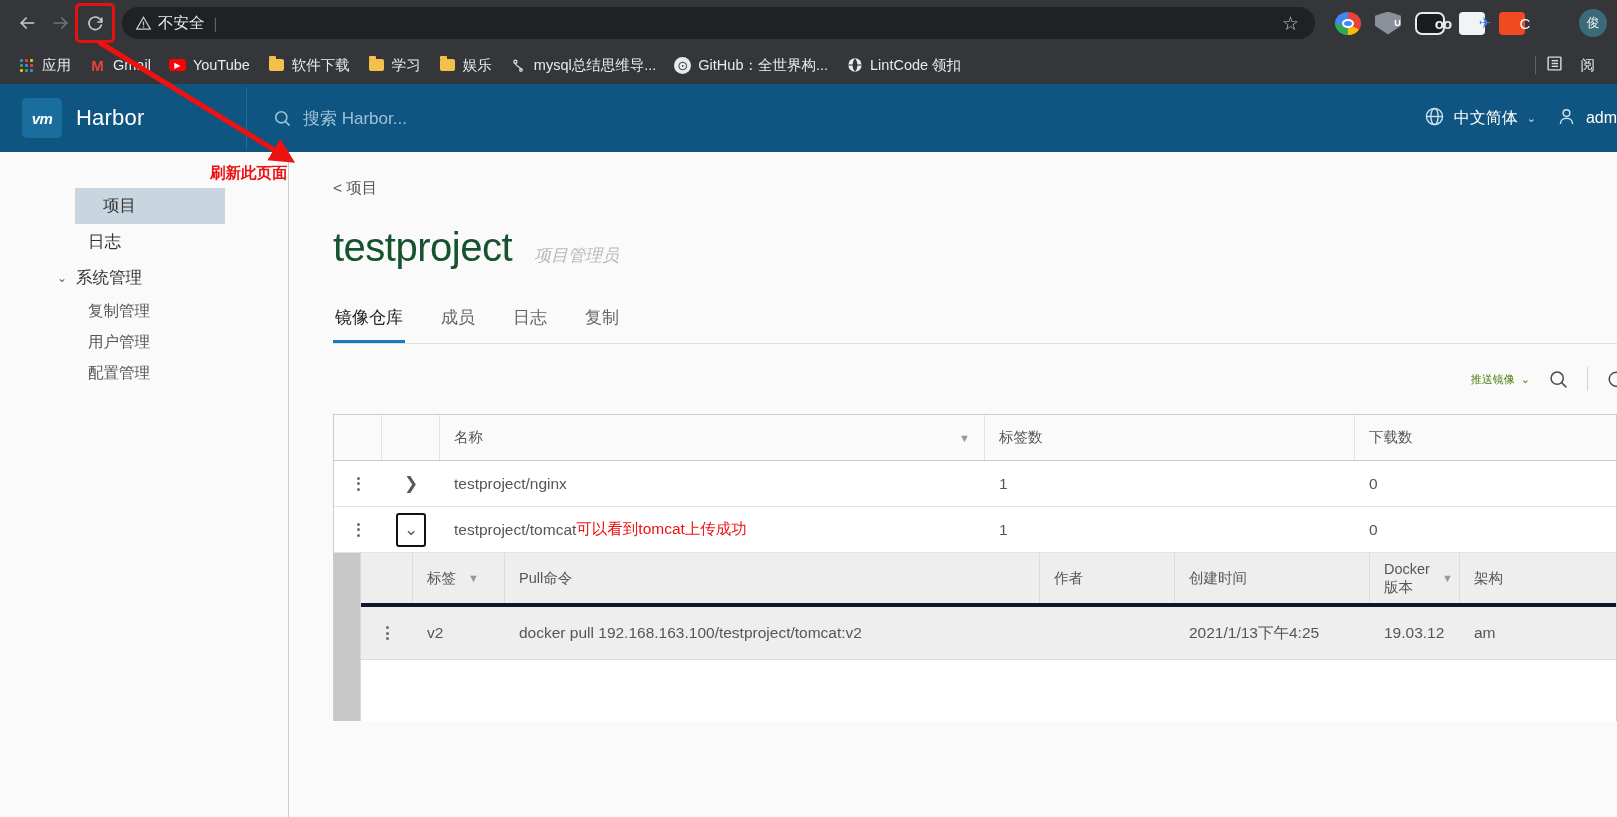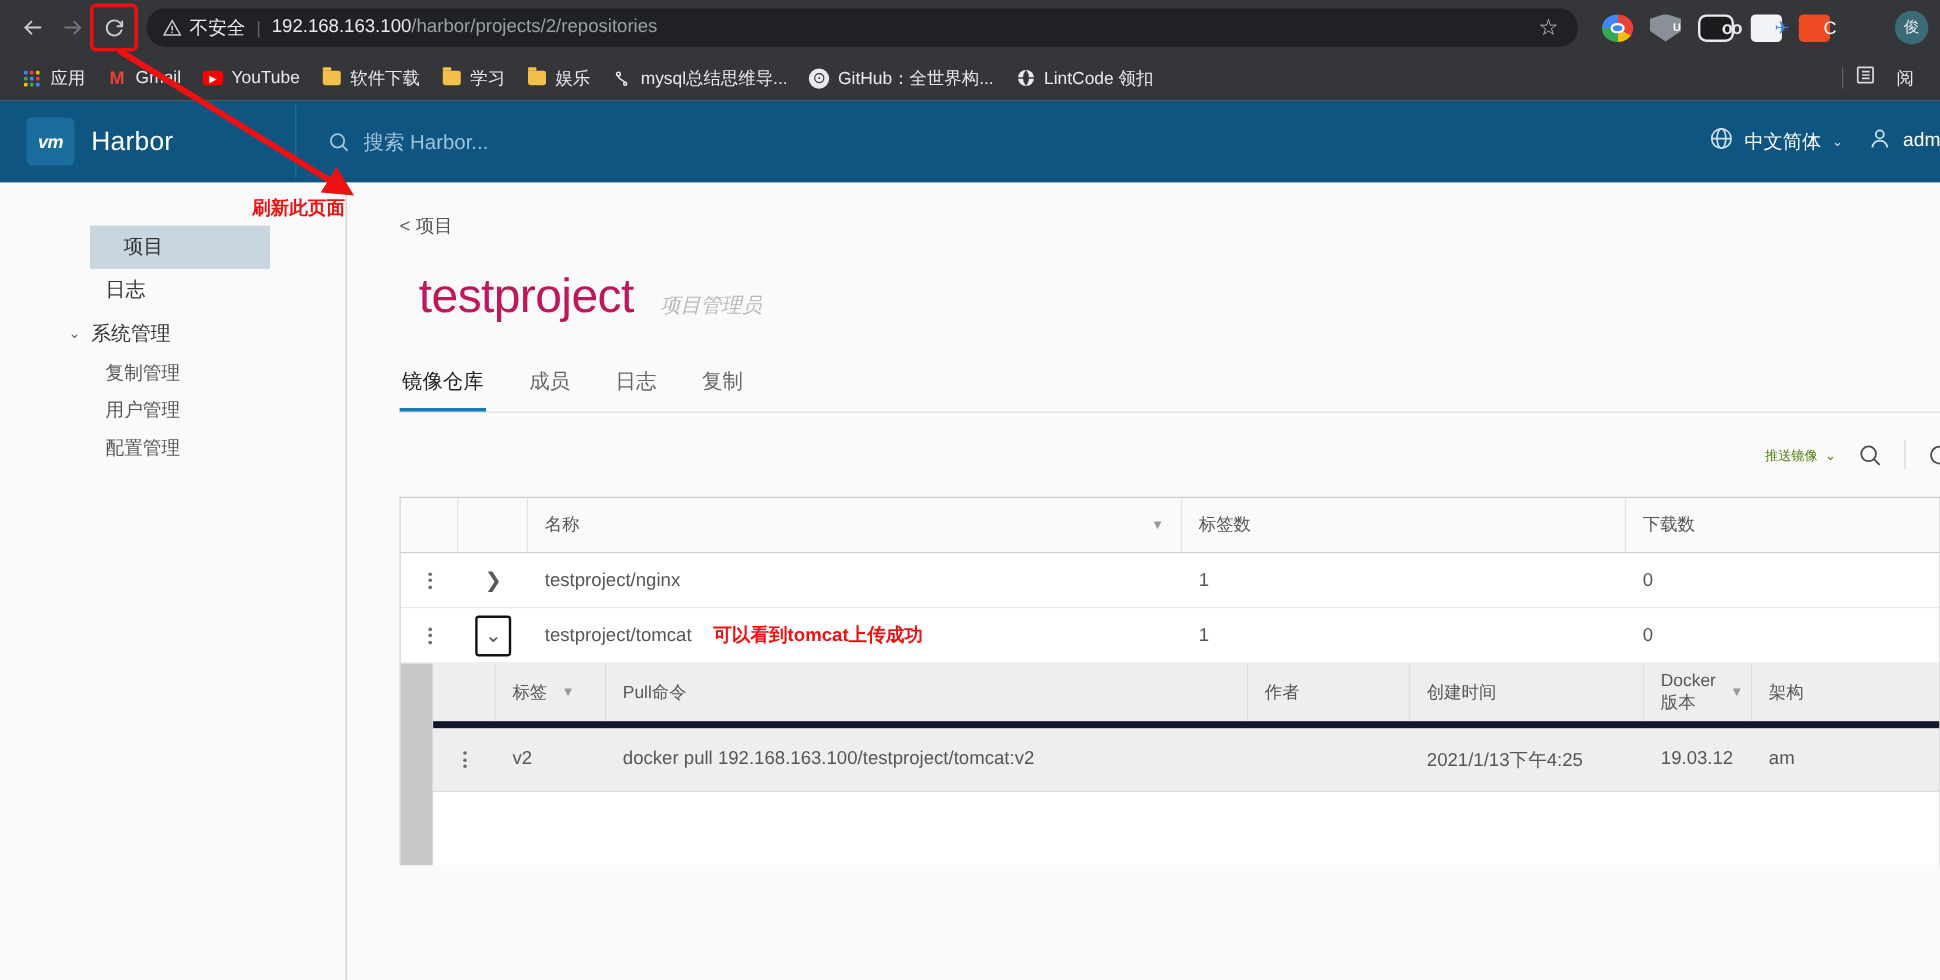--- a/index.html
+++ b/index.html
@@ -106,21 +106,21 @@
   .nav-item.active { background: #c8d6df; margin-left: 75px; margin-right: 63px; }
   .nav-item.top { padding-left: 13px; }
   .nav-group { display: flex; align-items: center; gap: 9px; padding: 7px 0 7px 57px;
                font-size: 16.5px; color: #333; }
   .nav-group .chev { color: #666; font-size: 12px; }
   .nav-sub { font-size: 15.5px; color: #565656; padding: 5px 0 5px 88px; }
 
   .content { flex: 1 1 auto; padding: 26px 0 0 44px; min-width: 0; overflow: hidden; }
   .breadcrumb { font-size: 15.5px; color: #565656; margin-bottom: 26px; }
   .title-row { display: flex; align-items: baseline; gap: 22px; }
-  .proj-title { font-size: 40px; font-weight: 300; color: #be185d; letter-spacing: -0.5px; margin-left: 16px; }
+  .proj-title { font-size: 40px; font-weight: 300; color: #14532d; letter-spacing: -0.5px; }
   .proj-role { font-size: 17px; font-style: italic; color: #b8b8b8; }
   .tabs { display: flex; gap: 34px; margin-top: 30px; border-bottom: 1px solid #e0e0e0; }
   .tab { font-size: 17px; color: #666; padding: 6px 2px 11px; white-space: nowrap; }
   .tab.active { color: #222; border-bottom: 3px solid #1a7cb5; }
 
   .actions-row { display: flex; align-items: center; justify-content: flex-end;
                  gap: 18px; height: 70px; padding-right: 0; }
   .push-link { color: #4d7c0f; font-size: 11px; display: flex; align-items: center; gap: 6px; }
   .act-ico { color: #4a4a4a; font-size: 21px; display: flex; }
   .act-divider { width: 1px; height: 24px; background: #d2d2d2; }
@@ -141,28 +141,28 @@
   .trow { display: flex; height: 46px; border-bottom: 1px solid #e3e3e3; align-items: center;
           font-size: 15.5px; color: #565656; background: #fff; }
   .td { display: flex; align-items: center; padding: 0 14px; height: 100%; }
   .dots-btn { display: flex; flex-direction: column; gap: 2.5px; align-items: center;
               justify-content: center; width: 100%; }
   .dots-btn i { width: 3px; height: 3px; border-radius: 50%; background: #6b6b6b; display: block; }
   .exp-chev { font-size: 17px; color: #5a5a5a; display: flex; align-items: center;
               justify-content: center; width: 100%; }
   .exp-box { border: 2px solid #111; border-radius: 3px; width: 38px; height: 34px;
              display: flex; align-items: center; justify-content: center; }
-  .annot { color: #ee1111; font-weight: bold; font-size: 15.5px; white-space: nowrap;
-           margin-left: 18px; }
+  .annot { color: #ee1111; font-weight: normal; font-size: 15.5px; white-space: nowrap;
+           }
 
   
   .subwrap { display: flex; background: #eeeeee; }
   .sub-gutter { width: 26px; flex: 0 0 26px; background: #c8c8c8; }
   .subtable { flex: 1 1 auto; border-left: 1px solid #d8d8d8; min-width: 0; }
-  .sub-thead { display: flex; height: 54px; background: #eeeeee; border-bottom: 6px solid #0f172a; }
+  .sub-thead { display: flex; height: 54px; background: #eeeeee; border-bottom: 4px solid #0f172a; }
   .sub-th { display: flex; align-items: center; font-size: 14.5px; color: #565656;
             border-right: 1px solid #dcdcdc; padding: 0 14px; }
   .sub-th:last-child { border-right: none; }
   .sub-th .funnel { margin-left: 12px; color: #999; font-size: 11px; }
   .sub-th .wrap2 { line-height: 1.25; }
   .s-dots { width: 52px; flex: 0 0 52px; }
   .s-tag  { width: 92px; flex: 0 0 92px; }
   .s-pull { width: 535px; flex: 0 0 535px; }
   .s-auth { width: 135px; flex: 0 0 135px; }
   .s-time { width: 195px; flex: 0 0 195px; }
@@ -207,21 +207,20 @@
     <div class="omnibox">
       <span class="warn-icon">
         <svg width="15" height="15" viewBox="0 0 24 24" fill="currentColor">
           <path d="M12 2 L23 21 H1 Z" fill="none" stroke="currentColor" stroke-width="2"></path>
           <rect x="11" y="9" width="2" height="6"></rect>
             <rect x="11" y="16.5" width="2" height="2"></rect>
         </svg>
       </span>
       <span class="omni-warn">不安全</span>
       <span class="omni-sep">|</span>
-      <span class="omni-url"><span class="host">192.168.163.100</span><span class="path">/harbor/projects/2/repositories</span></span>
       <span class="star-btn">☆</span>
     </div>
 
     <div class="ext-icons">
       <span class="ext-ico ico-chrome"></span>
       <span class="ext-ico ico-shield">UO</span>
       <span class="ext-ico ico-goggles">oo</span>
       <span class="ext-ico ico-bird">✈</span>
       <span class="ext-ico ico-c">C</span>
       <span class="ext-ico ico-puzzle">

